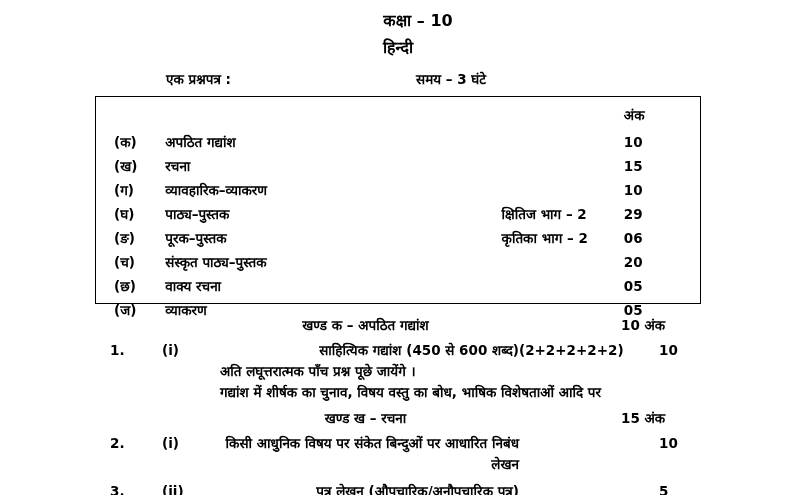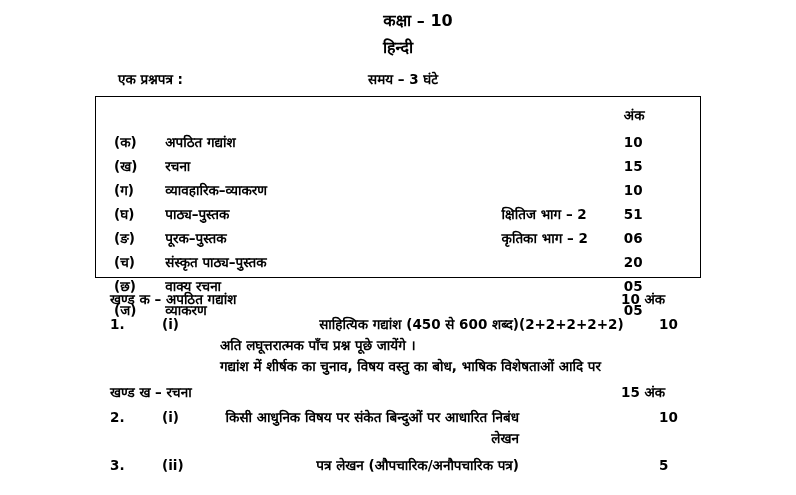--- a/index.html
+++ b/index.html
@@ -38,39 +38,40 @@
     line-height: 24px;
     margin-top: 4px;
   }
   .meta-row {
     display: flex;
     align-items: baseline;
     font-size: 13.5px;
     font-weight: bold;
     margin-top: 10px;
     padding: 0 22px 0 118px;
+    margin-left: 48px;
   }
   .meta-left {
     width: 250px;
     text-align: left;
   }
   .meta-mid {
     width: 215px;
     text-align: left;
   }
   .meta-right {
     flex: 1;
     text-align: left;
   }
   .table-box {
     margin: 8px 95px 12px 95px;
     border: 1.3px solid #000;
     box-sizing: border-box;
     padding: 6px 15px 8px 0;
-    height: 182px;
+    height: 208px;
   }
   .tbl {
     width: 100%;
     border-collapse: collapse;
     font-size: 13.5px;
     font-weight: bold;
   }
   .tbl td {
     padding: 3px 0 3px 0;
     vertical-align: top;
@@ -96,21 +97,21 @@
   .section-head {
     display: flex;
     font-size: 13.5px;
     font-weight: bold;
     margin-top: 6px;
     padding: 0 95px 0 110px;
     align-items: baseline;
   }
   .section-head .sh-title {
     flex: 1;
-    text-align: left;
+    text-align: center;
   }
   .section-head .sh-marks {
     width: 80px;
     text-align: left;
   }
   .qrow {
     display: flex;
     font-size: 13.5px;
     font-weight: bold;
     padding: 0 95px 0 110px;
@@ -184,21 +185,21 @@
         <tr>
           <td class="col-label">(ग)</td>
           <td class="col-name">व्यावहारिक–व्याकरण</td>
           <td class="col-extra"></td>
           <td class="col-marks">10</td>
         </tr>
         <tr>
           <td class="col-label">(घ)</td>
           <td class="col-name">पाठ्य–पुस्तक</td>
           <td class="col-extra">क्षितिज भाग – 2</td>
-          <td class="col-marks">51</td>
+          <td class="col-marks">29</td>
         </tr>
         <tr>
           <td class="col-label">(ङ)</td>
           <td class="col-name">पूरक–पुस्तक</td>
           <td class="col-extra">कृतिका भाग – 2</td>
           <td class="col-marks">06</td>
         </tr>
         <tr>
           <td class="col-label">(च)</td>
           <td class="col-name">संस्कृत पाठ्य–पुस्तक</td>

